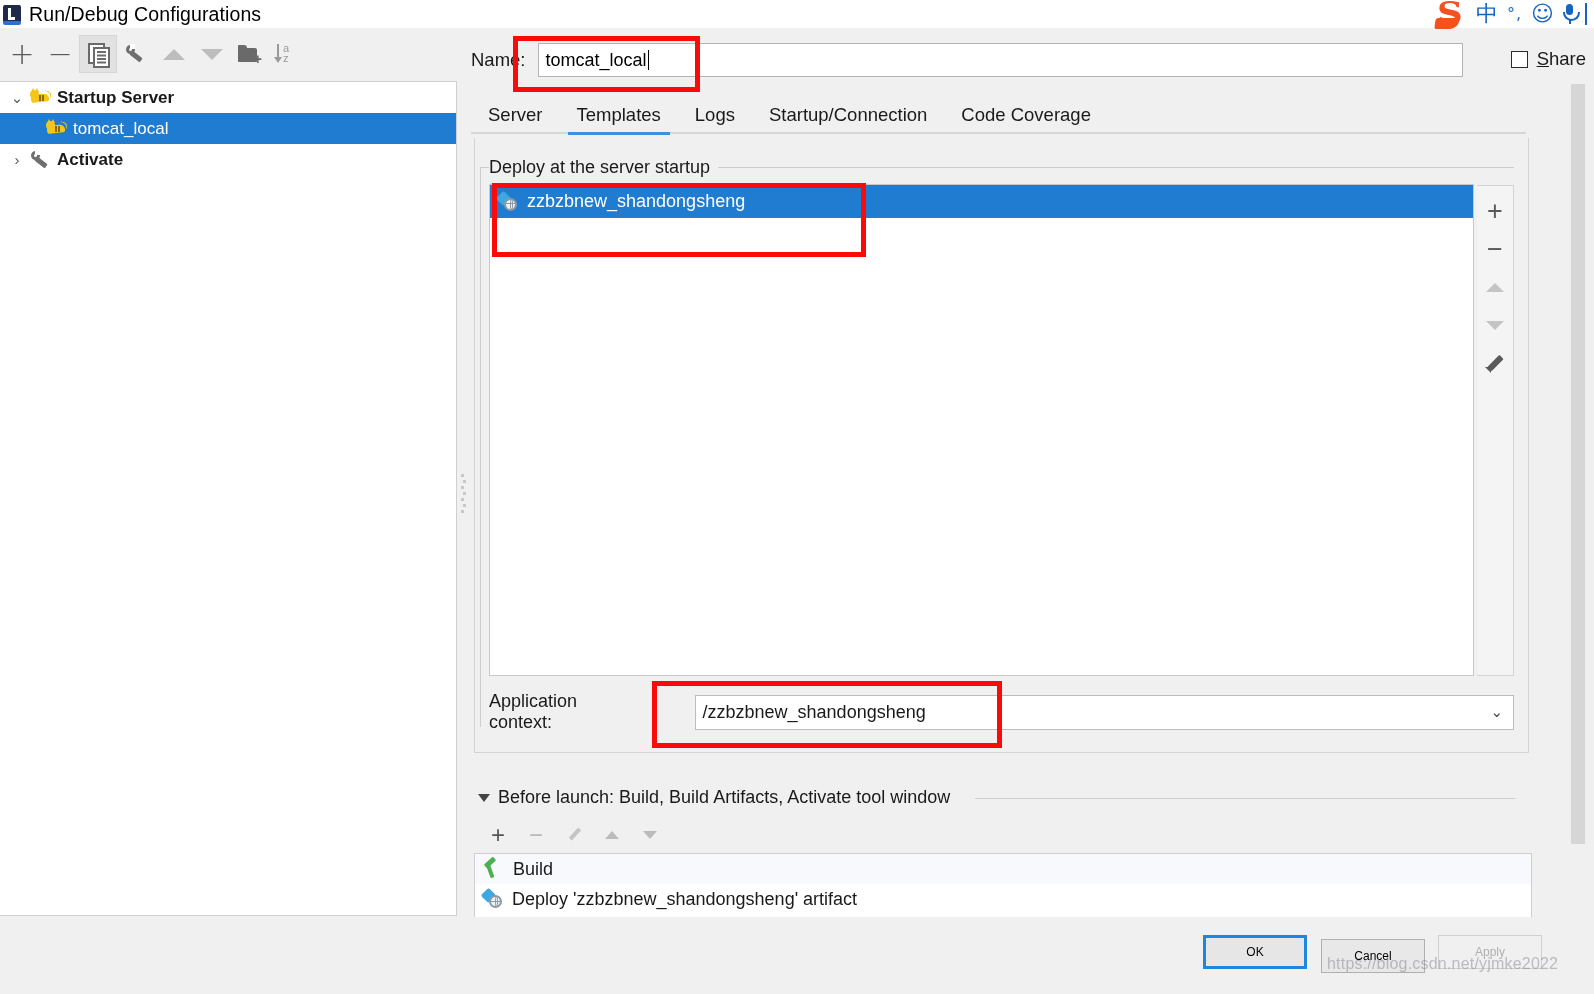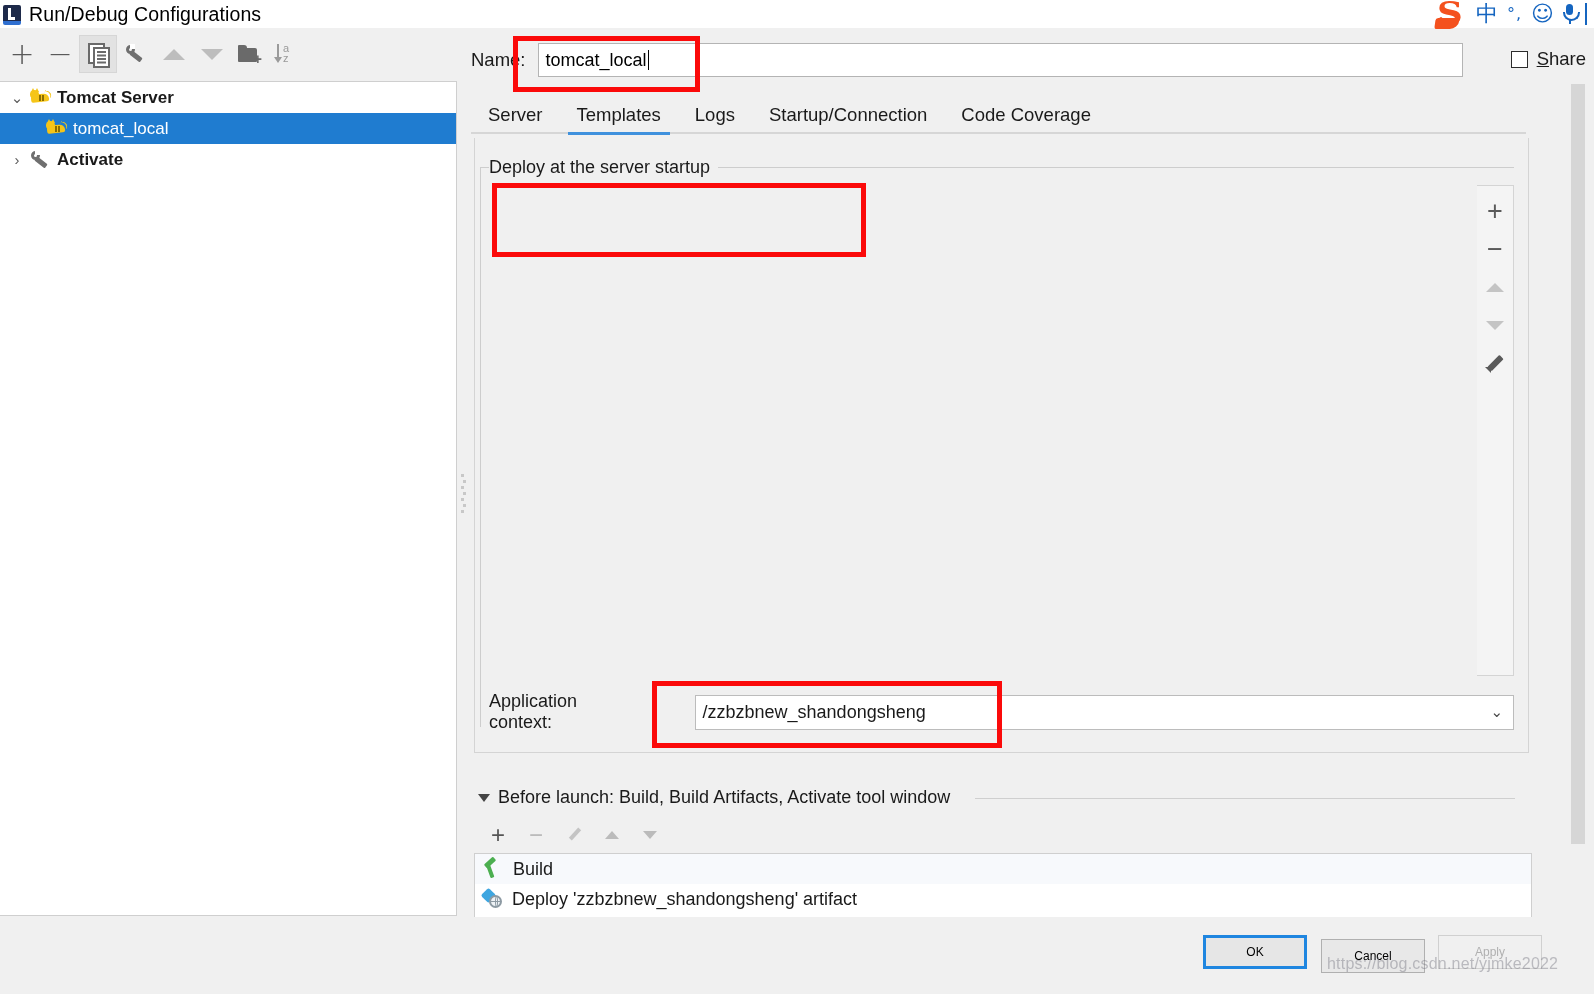--- a/index.html
+++ b/index.html
@@ -737,21 +737,21 @@
     <div class="tree-row">
       <span class="tree-arrow">⌄</span>
       <span class="tomcat-icon">
         <span class="ear1"></span>
           <span class="ear2"></span>
           <span class="head"></span>
         <span class="body"></span>
           <span class="stripe"></span>
           <span class="tail"></span>
       </span>
-      <span class="tree-label">Tomcat Server</span>
+      <span class="tree-label">Startup Server</span>
     </div>
     <div class="tree-row selected">
       <span class="tree-arrow indent"></span>
       <span class="tree-arrow indent" style="width:16px;"></span>
       <span class="tomcat-icon">
         <span class="ear1"></span>
           <span class="ear2"></span>
           <span class="head"></span>
         <span class="body"></span>
           <span class="stripe"></span>
@@ -805,20 +805,29 @@
     <div class="tab">Startup/Connection</div>
     <div class="tab">Code Coverage</div>
   </div>
 
   <div class="content-pane"></div>
   <div class="group-vline"></div>
   <div class="group-line-left"></div>
   <div class="group-line"></div>
   <div class="group-title">Deploy at the server startup</div>
 
+  <div class="deploy-list">
+    <div class="deploy-row selected">
+      <span class="artifact-icon">
+        <span class="diamond"></span>
+          <span class="globe"></span>
+      </span>
+      <span>zzbzbnew_shandongsheng</span>
+    </div>
+  </div>
 
   <div class="list-toolbar">
     <div class="lt-btn">
       <span class="lt-plus">+</span>
     </div>
     <div class="lt-btn">
       <span class="lt-minus">−</span>
     </div>
     <div class="lt-btn">
       <span class="lt-up"></span>

